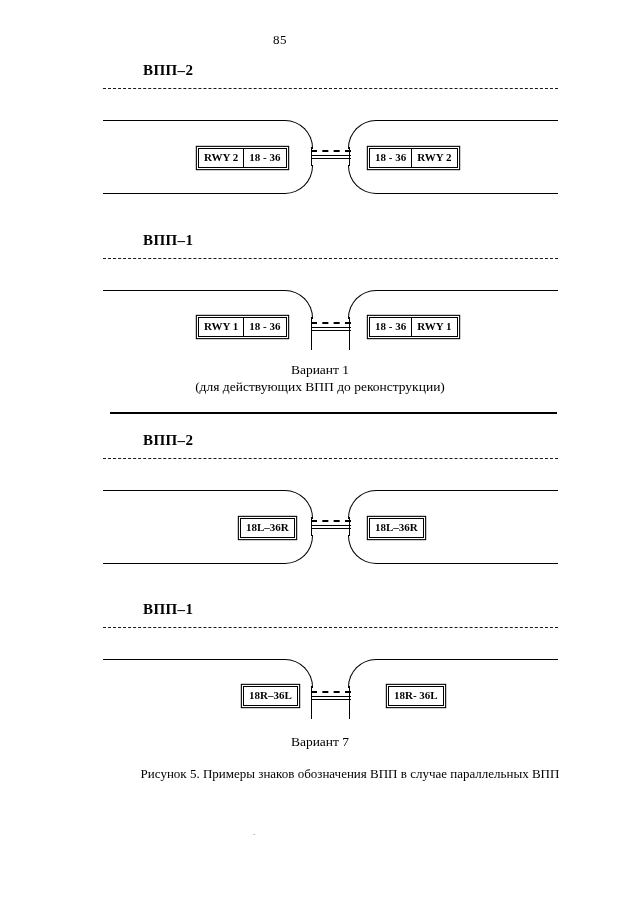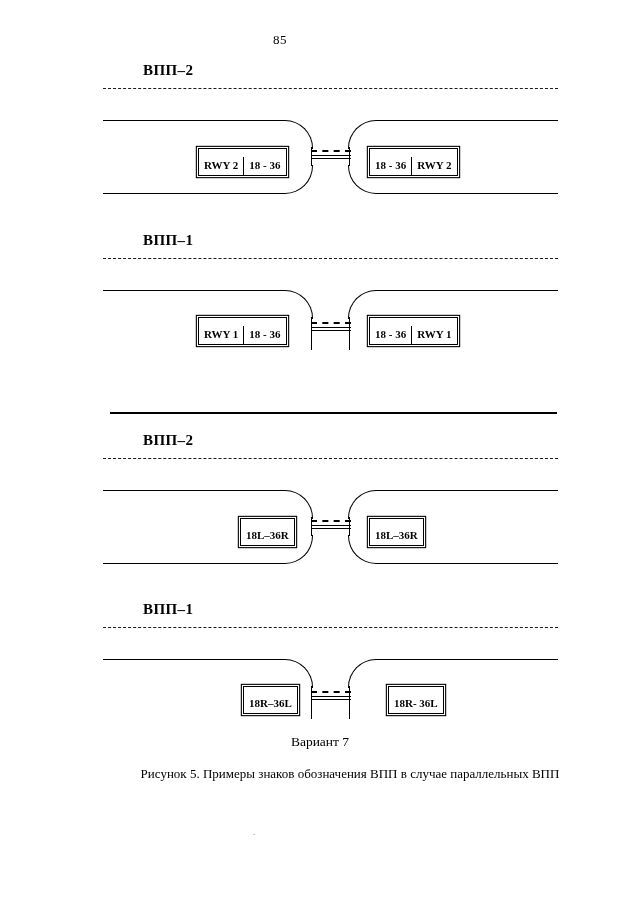--- a/index.html
+++ b/index.html
@@ -148,21 +148,20 @@
     box-shadow: 0 0 0 1.1px #fff, 0 0 0 2.2px #000;
     font-family: "Liberation Serif", "DejaVu Serif", serif;
     font-weight: bold;
     font-size: 11px;
     line-height: 1;
     white-space: nowrap;
   }
   .sign .cell {
     padding: 3px 5px 4px 5px;
     text-align: center;
-    margin-top: 8px;
   }
   .sign .cell + .cell {
     border-left: 1.3px solid #000;
   }
 
   
   .caption {
     position: absolute;
     left: 0;
     width: 640px;
@@ -242,20 +241,24 @@
 
   <div class="sign" style="left:198px; top:317px;">
     <span class="cell">RWY 1</span>
     <span class="cell">18 - 36</span>
   </div>
   <div class="sign" style="left:369px; top:317px;">
     <span class="cell">18 - 36</span>
     <span class="cell">RWY 1</span>
   </div>
 
+  <div class="caption" style="top:361px;">
+    <div>Вариант 1</div>
+    <div>(для действующих ВПП до реконструкции)</div>
+  </div>
 
   <div class="separator" style="top:412px;"></div>
 
   <div class="rw-label" style="left:143px; top:432px;">ВПП–2</div>
   <div class="centerline" style="top:458px;"></div>
 
   <div class="strip" style="top:490px; height:75px;">
     <div class="edge left" style="top:0px;"></div>
     <div class="edge right" style="top:0px;"></div>
     <div class="corner c-tr" style="top:0px;"></div>

